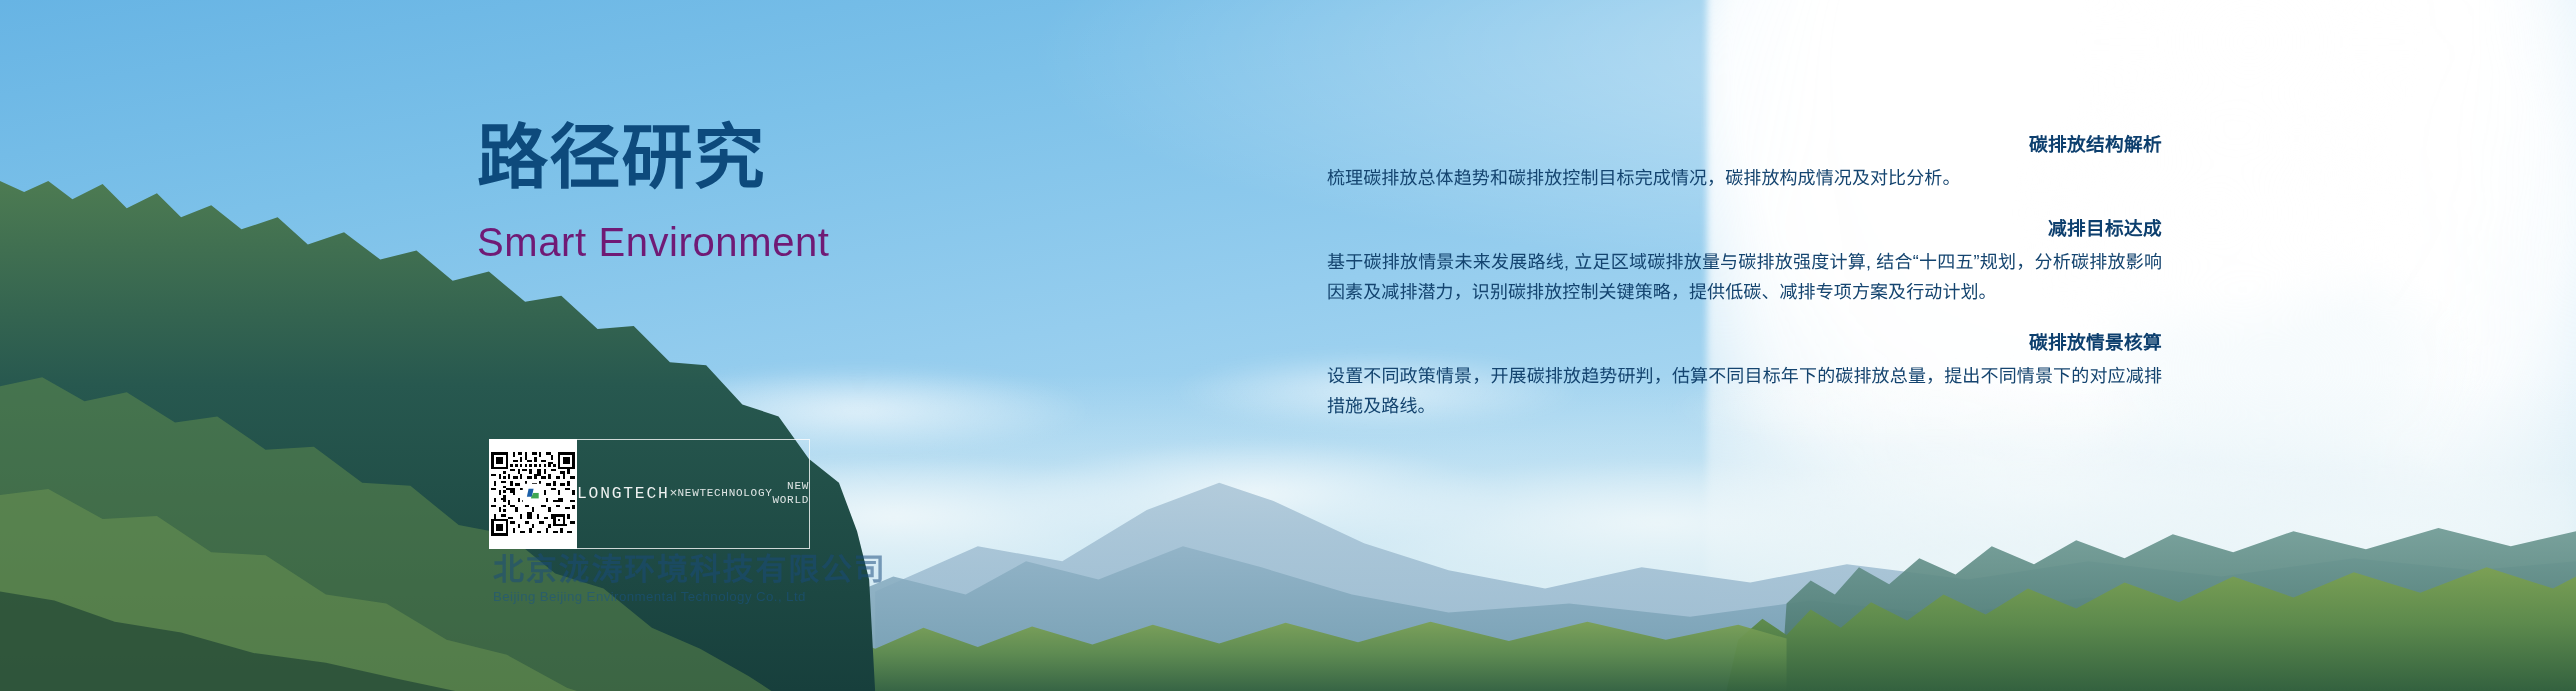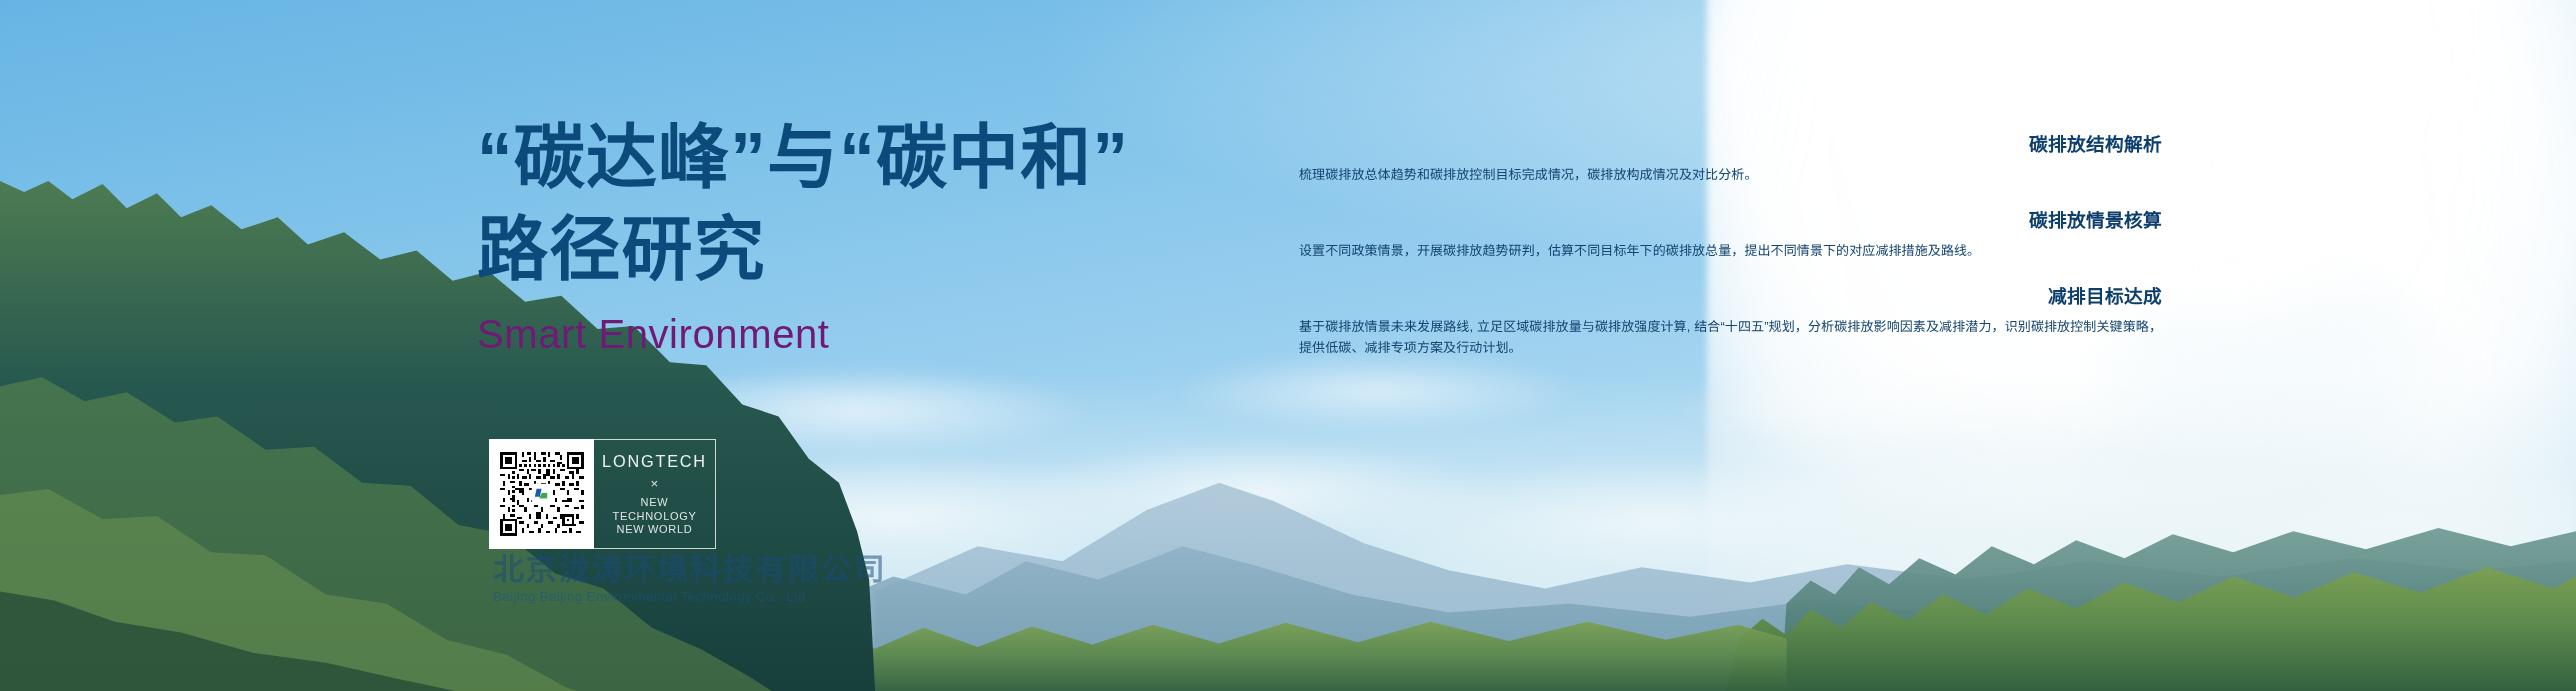--- a/index.html
+++ b/index.html
@@ -119,25 +119,26 @@
     color:#0d3f6e;
     font-size:18.7px;
     font-weight:700;
     letter-spacing:0.3px;
     margin-bottom:7.8px;
     line-height:1.2;
     text-align:right;
   }
   .info-body{
     color:#14446f;
-    font-size:13px;
+    font-size:18px;
     font-weight:400;
     line-height:1.66;
     letter-spacing:0.1px;
     text-align:justify;
+    margin-left:28px;
   }
 
   
   .qr-card{
     position:absolute;
     left:489px; top:439px;
     width:227px; height:110px;
     display:flex;
   }
   .qr-white{
@@ -159,26 +160,27 @@
     width:13.3px;height:11px;position:relative;
   }
   .qr-logo .mk .b{position:absolute;left:1.2px;top:0;width:5.4px;height:7.8px;background:#1b5fa8;transform:skewX(-12deg);}
   .qr-logo .mk .g{position:absolute;left:4.2px;top:4.2px;width:8.4px;height:6px;background:#3fa652;clip-path:polygon(0 100%,34% 0,100% 0,100% 100%);}
 
   .qr-side{
     flex:1;
     border:1.2px solid rgba(255,255,255,.78);
     border-left:none;
     display:flex;
-    flex-direction:column;
+    flex-direction:row;
     align-items:center;
     justify-content:center;
     color:rgba(255,255,255,.93);
-    text-align:left;
+    text-align:right;
     line-height:1.25;
+    font-family:Liberation Mono, monospace;
   }
   .qr-brand{ font-size:16.3px; letter-spacing:1.8px; font-weight:400; }
   .qr-x{ font-size:13.3px; margin:4.2px 0 3.6px; opacity:.9; }
   .qr-tag{ font-size:11px; letter-spacing:0.7px; opacity:.92; }
 
   
   .watermark{
     position:absolute;
     left:493px; top:554px;
     color:rgba(24,74,124,.52);
@@ -259,40 +261,39 @@
     <path d="M0 640 L70 625 L140 665 L210 650 L290 700 L360 690 L440 745 L520 740
              L600 800 L680 805 L760 870 L840 885 L920 950 L1000 975 L1080 1040 L1160 1075
              L1240 1120 L1280 1146 L0 1146 Z" fill="#6f9a4f" opacity="0.42"></path>
     <path d="M0 820 L80 810 L170 860 L260 855 L350 915 L440 920 L540 985 L640 1000
              L740 1060 L840 1085 L940 1140 L960 1146 L0 1146 Z" fill="#8cb359" opacity="0.30"></path>
 
     <path d="M0 980 L90 995 L190 1030 L300 1048 L420 1082 L540 1098 L660 1125 L760 1146 L0 1146 Z" fill="#12352f" opacity="0.55"></path>
   </svg>
 
   <div class="title-block">
-    <div class="title-line">“碳达峰”与“碳中和”</div>
     <div class="title-line">路径研究</div>
     <div class="subtitle">Smart Environment</div>
   </div>
 
   <div class="info-col">
 
     <div class="info-block">
       <div class="info-head">碳排放结构解析</div>
       <div class="info-body">梳理碳排放总体趋势和碳排放控制目标完成情况，碳排放构成情况及对比分析。</div>
     </div>
 
     <div class="info-block">
+      <div class="info-head">减排目标达成</div>
+      <div class="info-body">基于碳排放情景未来发展路线, 立足区域碳排放量与碳排放强度计算, 结合“十四五”规划，分析碳排放影响因素及减排潜力，识别碳排放控制关键策略，提供低碳、减排专项方案及行动计划。</div>
+    </div>
+
+    <div class="info-block">
       <div class="info-head">碳排放情景核算</div>
       <div class="info-body">设置不同政策情景，开展碳排放趋势研判，估算不同目标年下的碳排放总量，提出不同情景下的对应减排措施及路线。</div>
-    </div>
-
-    <div class="info-block">
-      <div class="info-head">减排目标达成</div>
-      <div class="info-body">基于碳排放情景未来发展路线, 立足区域碳排放量与碳排放强度计算, 结合“十四五”规划，分析碳排放影响因素及减排潜力，识别碳排放控制关键策略，提供低碳、减排专项方案及行动计划。</div>
     </div>
 
   </div>
 
   <div class="qr-card">
     <div class="qr-white">
       <div class="qr-img">
         <svg viewBox="0 0 37 37" width="88" height="88" shape-rendering="crispEdges">
           <rect width="37" height="37" fill="#fff"></rect>
           <g fill="#000">

